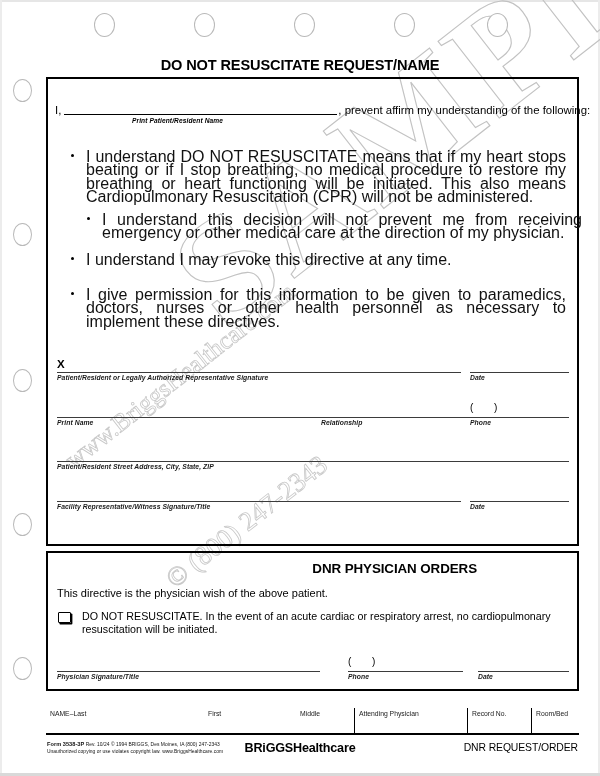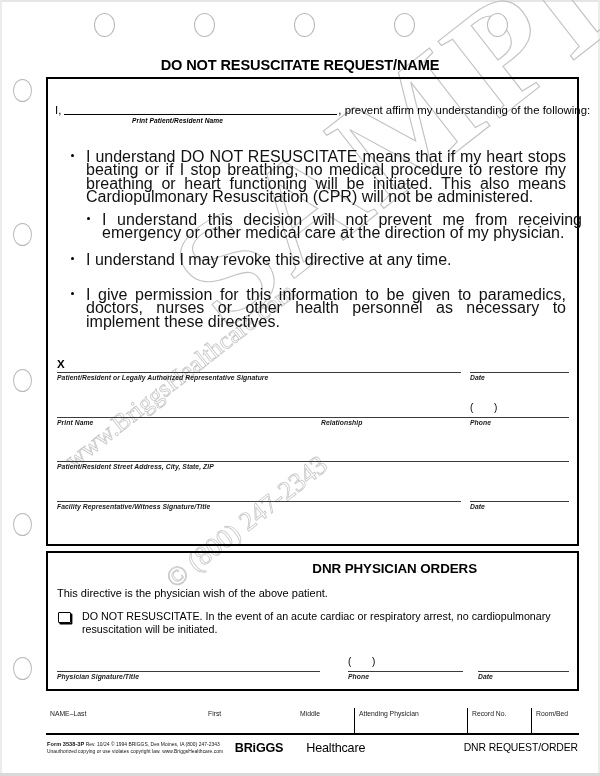--- a/index.html
+++ b/index.html
@@ -230,21 +230,21 @@
   #footer-left .formno { font-weight: bold; font-size: 5.6px; }
   #brand {
     position: absolute;
     left: 0; top: 741px;
     width: 600px;
     text-align: center;
     font-size: 12.6px;
     letter-spacing: -0.2px;
   }
   #brand .b1 { font-weight: bold; margin-top: 12px; }
-  #brand .b2 { font-weight: normal; padding-left: 23px; }
+  #brand .b2 { font-weight: bold; }
   #footer-right {
     position: absolute;
     right: 22px; top: 742px;
     font-size: 10.4px;
     letter-spacing: -0.1px;
   }
 
   
   .wm {
     position: absolute;

